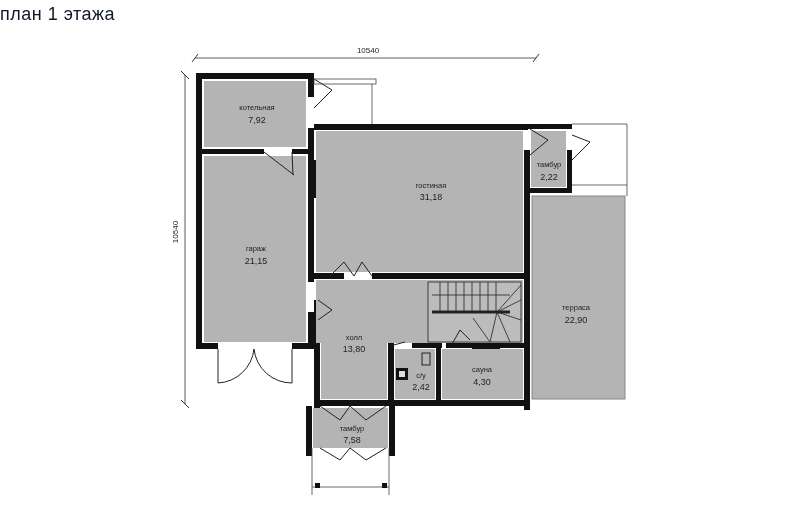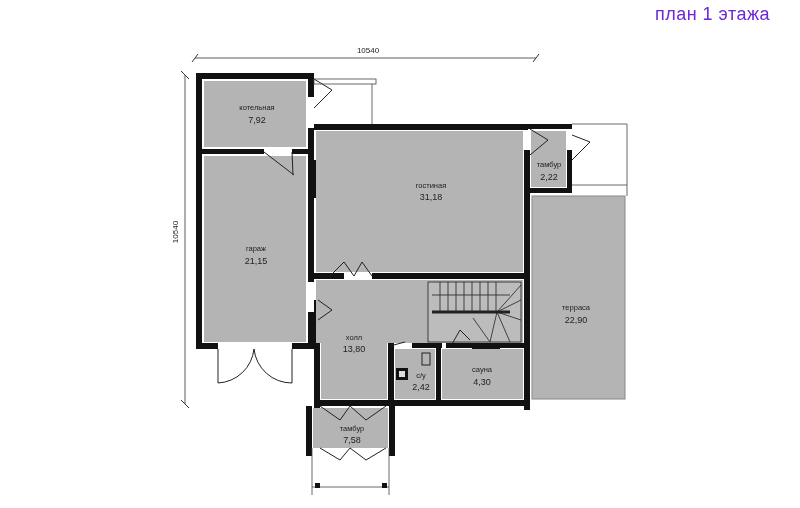--- a/index.html
+++ b/index.html
@@ -1,17 +1,17 @@
 <!DOCTYPE html>
 <html><head>
 <meta charset="utf-8">
 <style>
   html, body { margin:0; padding:0; background:#ffffff; }
   body { width:800px; height:508px; position:relative; overflow:hidden; font-family:"Liberation Sans", sans-serif; }
-  .title { position:absolute; left:0; top:4px; width:770px; text-align:right; font-size:18px; color:#6d28d9; letter-spacing:0.5px; }
+  .title { position:absolute; left:0; top:4px; width:770px; text-align:left; font-size:18px; color:#0f172a; letter-spacing:0.5px; }
   svg.plan { position:absolute; left:0; top:0; }
   .lbl { font-family:"Liberation Sans", sans-serif; fill:#222; text-anchor:middle; }
   .lbl-name { font-size:7.5px; }
   .lbl-area { font-size:9px; }
   .dim { font-family:"Liberation Sans", sans-serif; font-size:8px; fill:#222; }
 </style>
 </head>
 <body>
 
 <div class="title">план 1 этажа</div>

